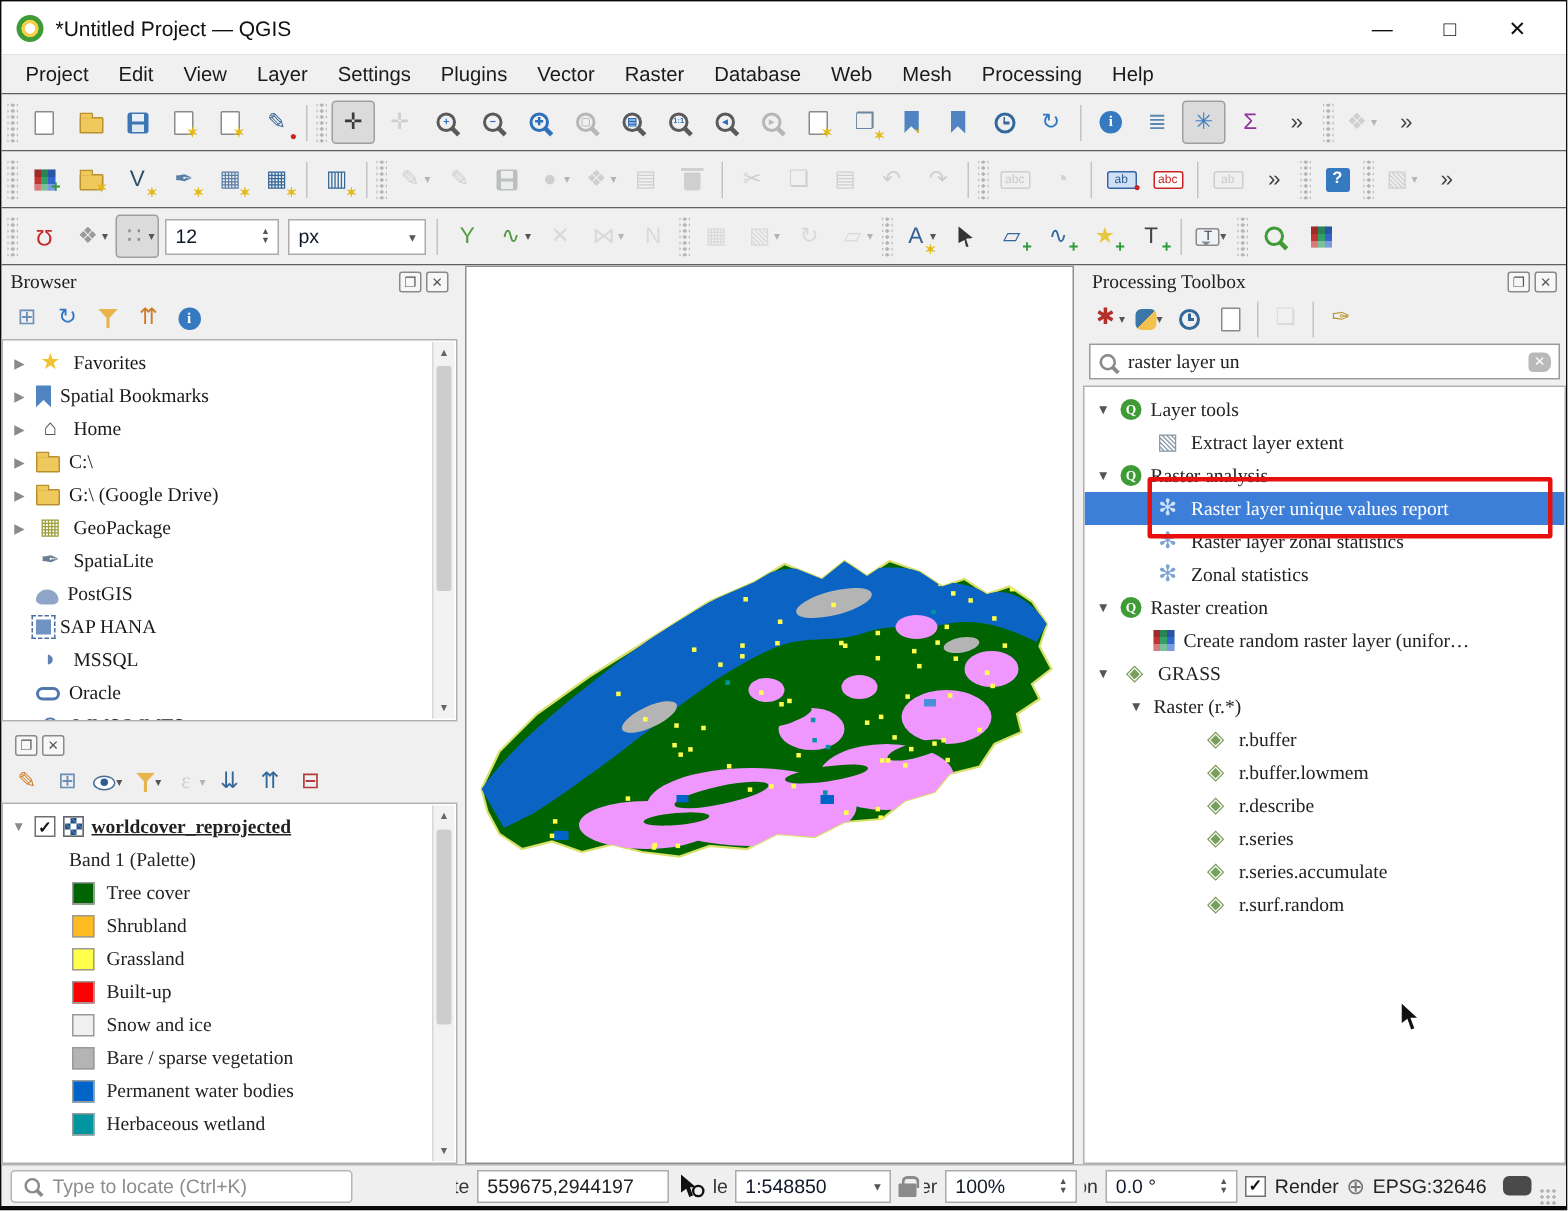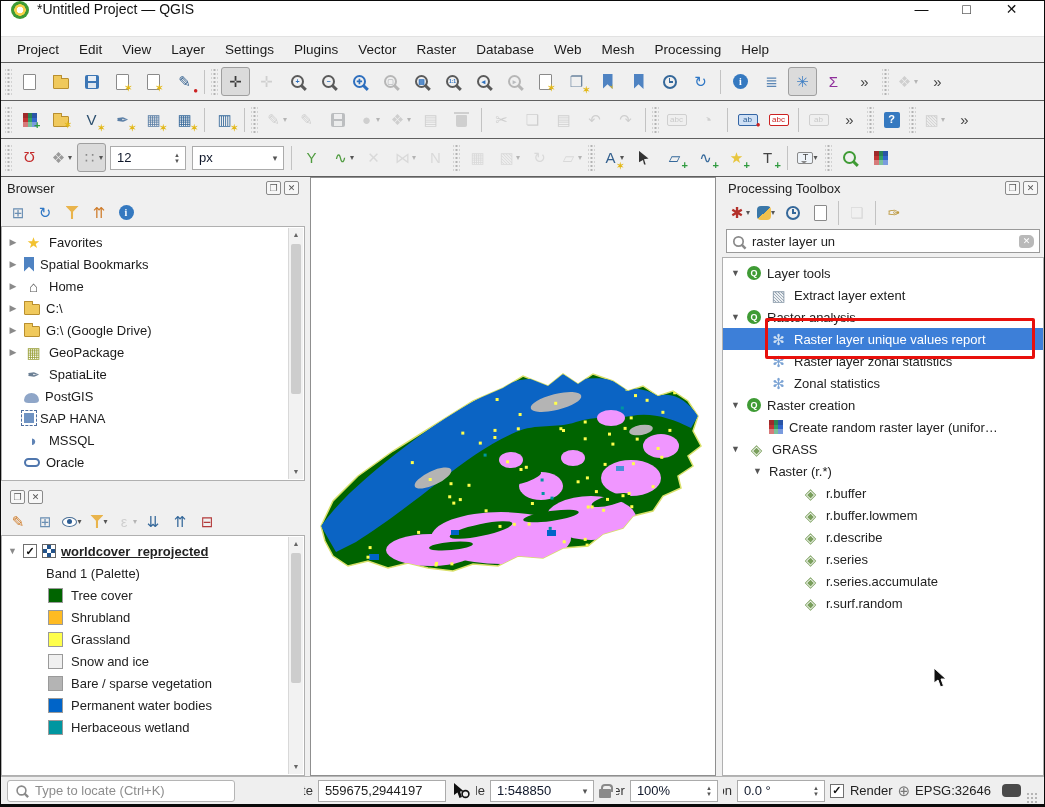--- a/index.html
+++ b/index.html
@@ -1,20 +1,20 @@
 <!DOCTYPE html>
 <html><head>
 <meta charset="utf-8">
 <style>
   * { box-sizing: border-box; }
   body { margin:0; background:#fff; font-family:"Liberation Sans", sans-serif; font-size:13px; color:#222; }
   .window { width:1045px; height:807px; border:1px solid #0a0a0a; border-bottom-width:3px; display:flex; flex-direction:column; background:#f0f0f0; overflow:hidden; }
 
   
-  .titlebar { height:36px; background:#fff; display:flex; padding:0 10px; border-bottom:1px solid #e2e2e2; }
+  .titlebar { height:36px; background:#fff; display:flex; align-items:center; padding:0 10px; border-bottom:1px solid #e2e2e2; }
   .qgis-logo { width:18px; height:18px; border-radius:50%; background:radial-gradient(circle at 50% 50%, #fff 0 26%, #f6d049 28% 44%, #3f9b35 46% 100%); margin-right:8px; flex:0 0 auto; }
   .win-title { font-size:14px; color:#111; flex:1; }
   .win-controls { display:flex; }
   .win-controls span { width:45px; text-align:center; font-size:14px; color:#111; cursor:default; }
 
   
   .menubar { height:26px; background:#f0f0f0; display:flex; align-items:center; padding:0 6px; border-bottom:1px solid #5f5f5f; }
   .menu-item { padding:3px 10px; color:#1a1a1a; font-size:13.5px; }
 
   
@@ -75,21 +75,21 @@
   .k-qgis::before { content:"Q"; }
   .k-raster { width:14px; height:14px; border:1px solid #666;
       background-image:linear-gradient(45deg,#23538a 25%,transparent 25%,transparent 75%,#23538a 75%),linear-gradient(45deg,#23538a 25%,#fff 25%,#fff 75%,#23538a 75%);
       background-size:8px 8px; background-position:0 0,4px 4px; }
 
   
   .main { height:599px; display:flex; background:#f0f0f0; }
   .leftcol { width:304px; display:flex; flex-direction:column; }
   .vsplit { width:5px; } .rsplit { width:6px; }
 
-  .panel { display:flex; flex-direction:column; min-height:0; }
+  .panel { display:flex; flex-direction:column; min-height:0;font-family:Liberation Serif, serif; }
   .panel-head { height:22px; display:flex; align-items:center; padding:0 6px; }
   .panel-title { flex:1; font-size:13px; color:#222; }
   .panel-btn { width:15px; height:14px; border:1px solid #8a8a8a; border-radius:2px; font-size:9px; color:#555; display:inline-flex; align-items:center; justify-content:center; margin-left:3px; background:#f7f7f7; }
   .panel-tools { height:27px; display:flex; align-items:center; padding:0 4px; gap:1px; }
   .panel-tools .tbtn { width:24px; height:23px; }
   .tree { flex:1; background:#fff; border:1px solid #b0b0b0; position:relative; overflow:hidden; padding-top:4px; }
 
   .brow, .lrow { height:22px; display:flex; align-items:center; gap:6px; padding-left:6px; }
   .brow .arr { width:10px; font-size:9px; color:#8a8a8a; text-align:center; }
   .brow .lbl { color:#1a1a1a; }
@@ -638,20 +638,24 @@
                 <span class="swatch" style="background: rgb(0, 100, 0);"></span>
                 <span>Tree cover</span>
               </div>
               <div class="lrow lclass">
                 <span class="swatch" style="background: rgb(255, 187, 34);"></span>
                 <span>Shrubland</span>
               </div>
               <div class="lrow lclass">
                 <span class="swatch" style="background: rgb(255, 255, 76);"></span>
                 <span>Grassland</span>
+              </div>
+              <div class="lrow lclass">
+                <span class="swatch" style="background: rgb(250, 0, 0);"></span>
+                <span>Built-up</span>
               </div>
               <div class="lrow lclass">
                 <span class="swatch" style="background: rgb(240, 240, 240);"></span>
                 <span>Snow and ice</span>
               </div>
               <div class="lrow lclass">
                 <span class="swatch" style="background: rgb(180, 180, 180);"></span>
                 <span>Bare / sparse vegetation</span>
               </div>
               <div class="lrow lclass">

